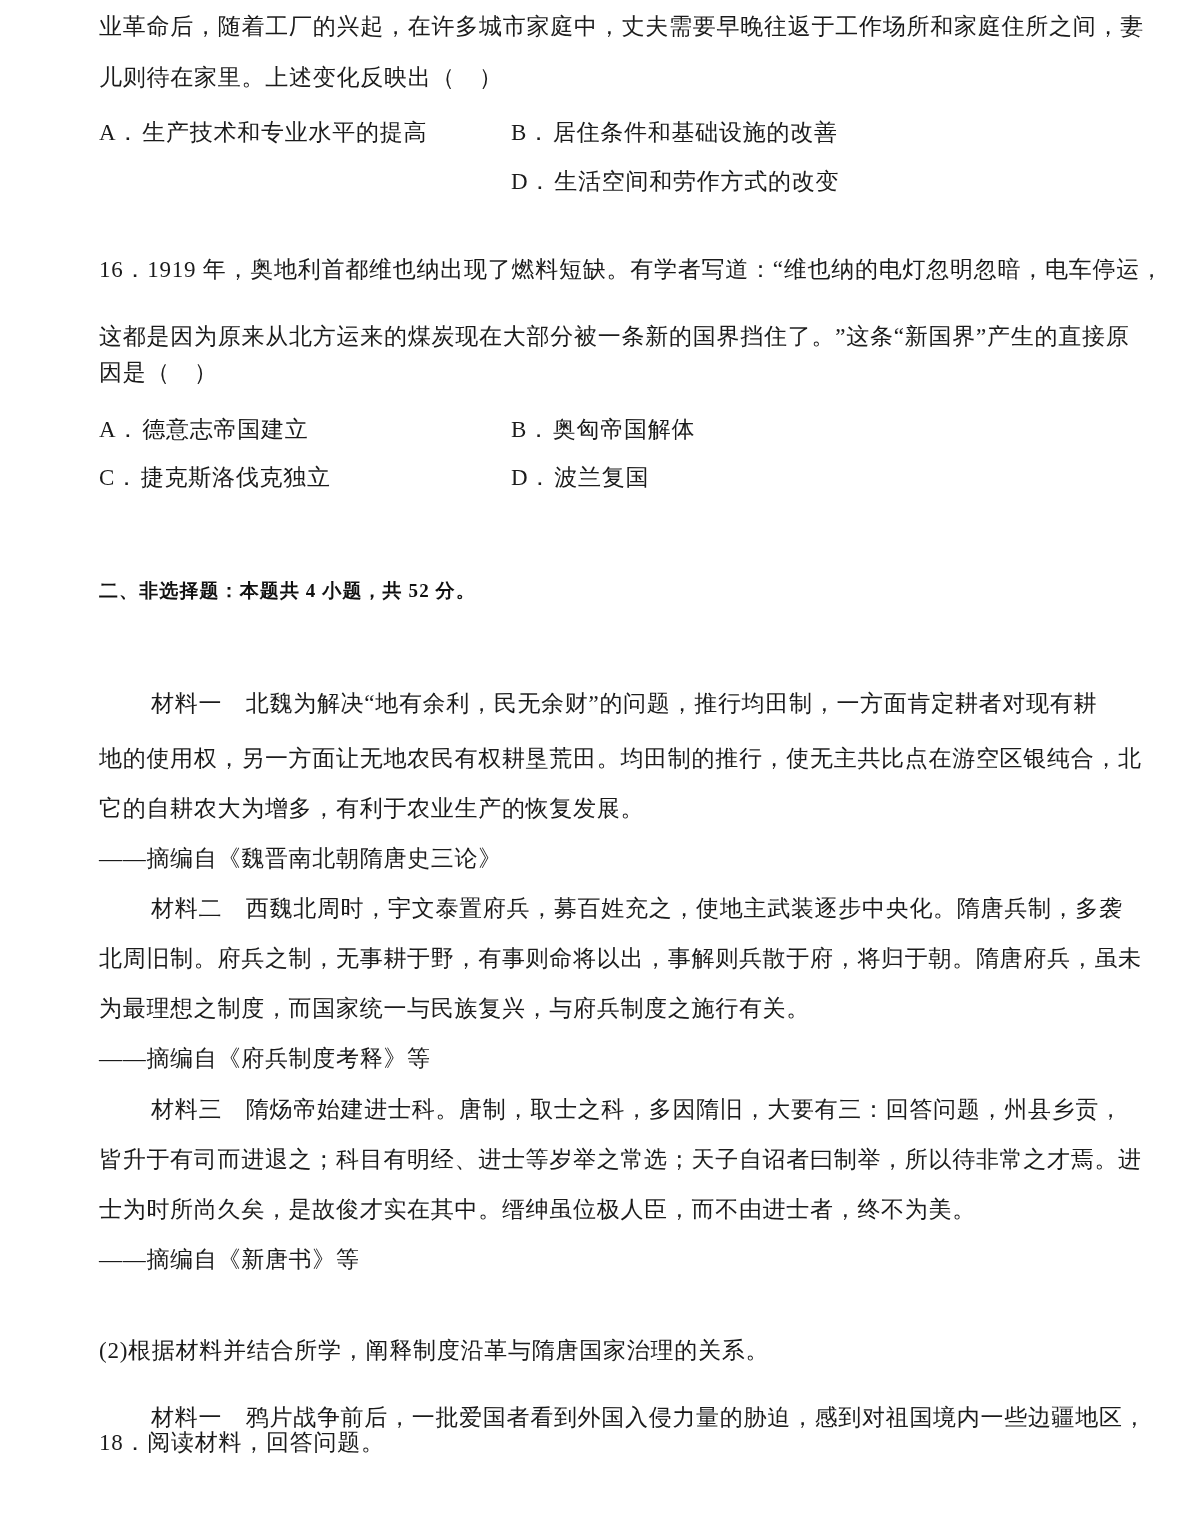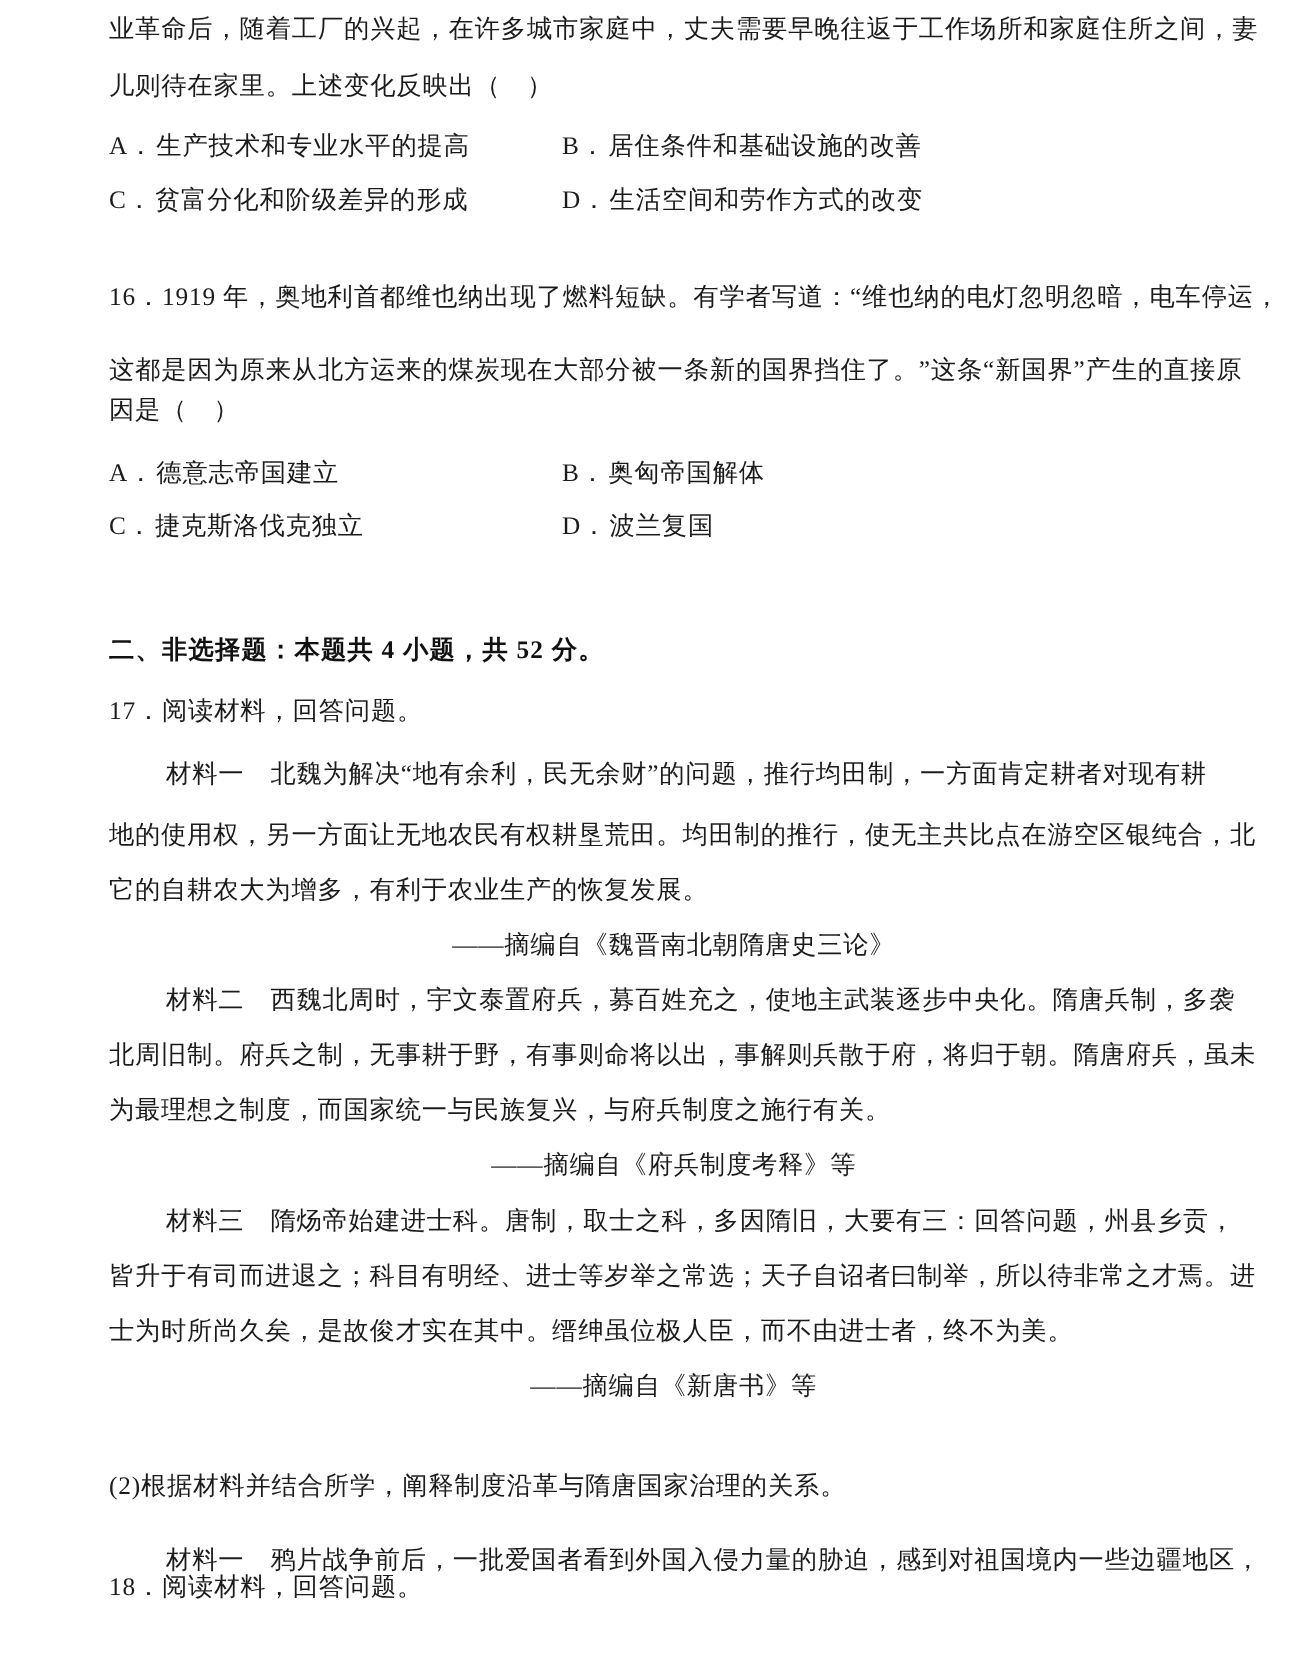--- a/index.html
+++ b/index.html
@@ -28,56 +28,54 @@
     font-size: 23px;
     line-height: 30px;
     letter-spacing: 0.75px;
     color: #1b1b1b;
   }
   .indent { left: 127px; text-align: right; }
   .colB   { left: 487px; font-family: Liberation Serif, serif; }
   .cite {
     left: 75px;
     right: 88px;
-    text-align: center;
+    text-align: left;
   }
   .section-header {
     font-weight: 700;
-    font-size: 23px;
+    font-size: 19px;
     letter-spacing: 1.1px;
     color: #111111;
   }
   .kaiti { letter-spacing: 0.7px; }
   .opt-label { margin-right: 2px; }
 </style>
 </head>
 <body>
 
 <div class="page">
 
   <div class="line" style="top:12px">业革命后，随着工厂的兴起，在许多城市家庭中，丈夫需要早晚往返于工作场所和家庭住所之间，妻</div>
   <div class="line" style="top:63px">儿则待在家里。上述变化反映出（　）</div>
 
   <div class="line" style="top:118px"><span class="opt-label">A．</span><span>生产技术和专业水平的提高</span></div>
   <div class="line colB" style="top:118px"><span class="opt-label">B．</span><span>居住条件和基础设施的改善</span></div>
-  <div class="line" style="top:167px"><span class="opt-label">C．</span><span>贫富分化和阶级差异的形成</span></div>
   <div class="line colB" style="top:167px"><span class="opt-label">D．</span><span>生活空间和劳作方式的改变</span></div>
 
   <div class="line" style="top:255px">16．1919 年，奥地利首都维也纳出现了燃料短缺。有学者写道：“维也纳的电灯忽明忽暗，电车停运，</div>
   <div class="line" style="top:322px">这都是因为原来从北方运来的煤炭现在大部分被一条新的国界挡住了。”这条“新国界”产生的直接原</div>
   <div class="line" style="top:358px">因是（　）</div>
 
   <div class="line" style="top:415px"><span class="opt-label">A．</span><span>德意志帝国建立</span></div>
   <div class="line colB" style="top:415px"><span class="opt-label">B．</span><span>奥匈帝国解体</span></div>
   <div class="line" style="top:463px"><span class="opt-label">C．</span><span>捷克斯洛伐克独立</span></div>
   <div class="line colB" style="top:463px"><span class="opt-label">D．</span><span>波兰复国</span></div>
 
   <div class="line section-header" style="top:576px">二、非选择题：本题共 4 小题，共 52 分。</div>
 
-  <div class="line" style="top:632px">17．阅读材料，回答问题。</div>
 
   <div class="line kaiti indent" style="top:689px">材料一　北魏为解决“地有余利，民无余财”的问题，推行均田制，一方面肯定耕者对现有耕</div>
   <div class="line kaiti" style="top:744px">地的使用权，另一方面让无地农民有权耕垦荒田。均田制的推行，使无主共比点在游空区银纯合，北</div>
   <div class="line kaiti" style="top:794px">它的自耕农大为增多，有利于农业生产的恢复发展。</div>
   <div class="line kaiti cite" style="top:844px">——摘编自《魏晋南北朝隋唐史三论》</div>
 
   <div class="line kaiti indent" style="top:894px">材料二　西魏北周时，宇文泰置府兵，募百姓充之，使地主武装逐步中央化。隋唐兵制，多袭</div>
   <div class="line kaiti" style="top:944px">北周旧制。府兵之制，无事耕于野，有事则命将以出，事解则兵散于府，将归于朝。隋唐府兵，虽未</div>
   <div class="line kaiti" style="top:994px">为最理想之制度，而国家统一与民族复兴，与府兵制度之施行有关。</div>
   <div class="line kaiti cite" style="top:1044px">——摘编自《府兵制度考释》等</div>

